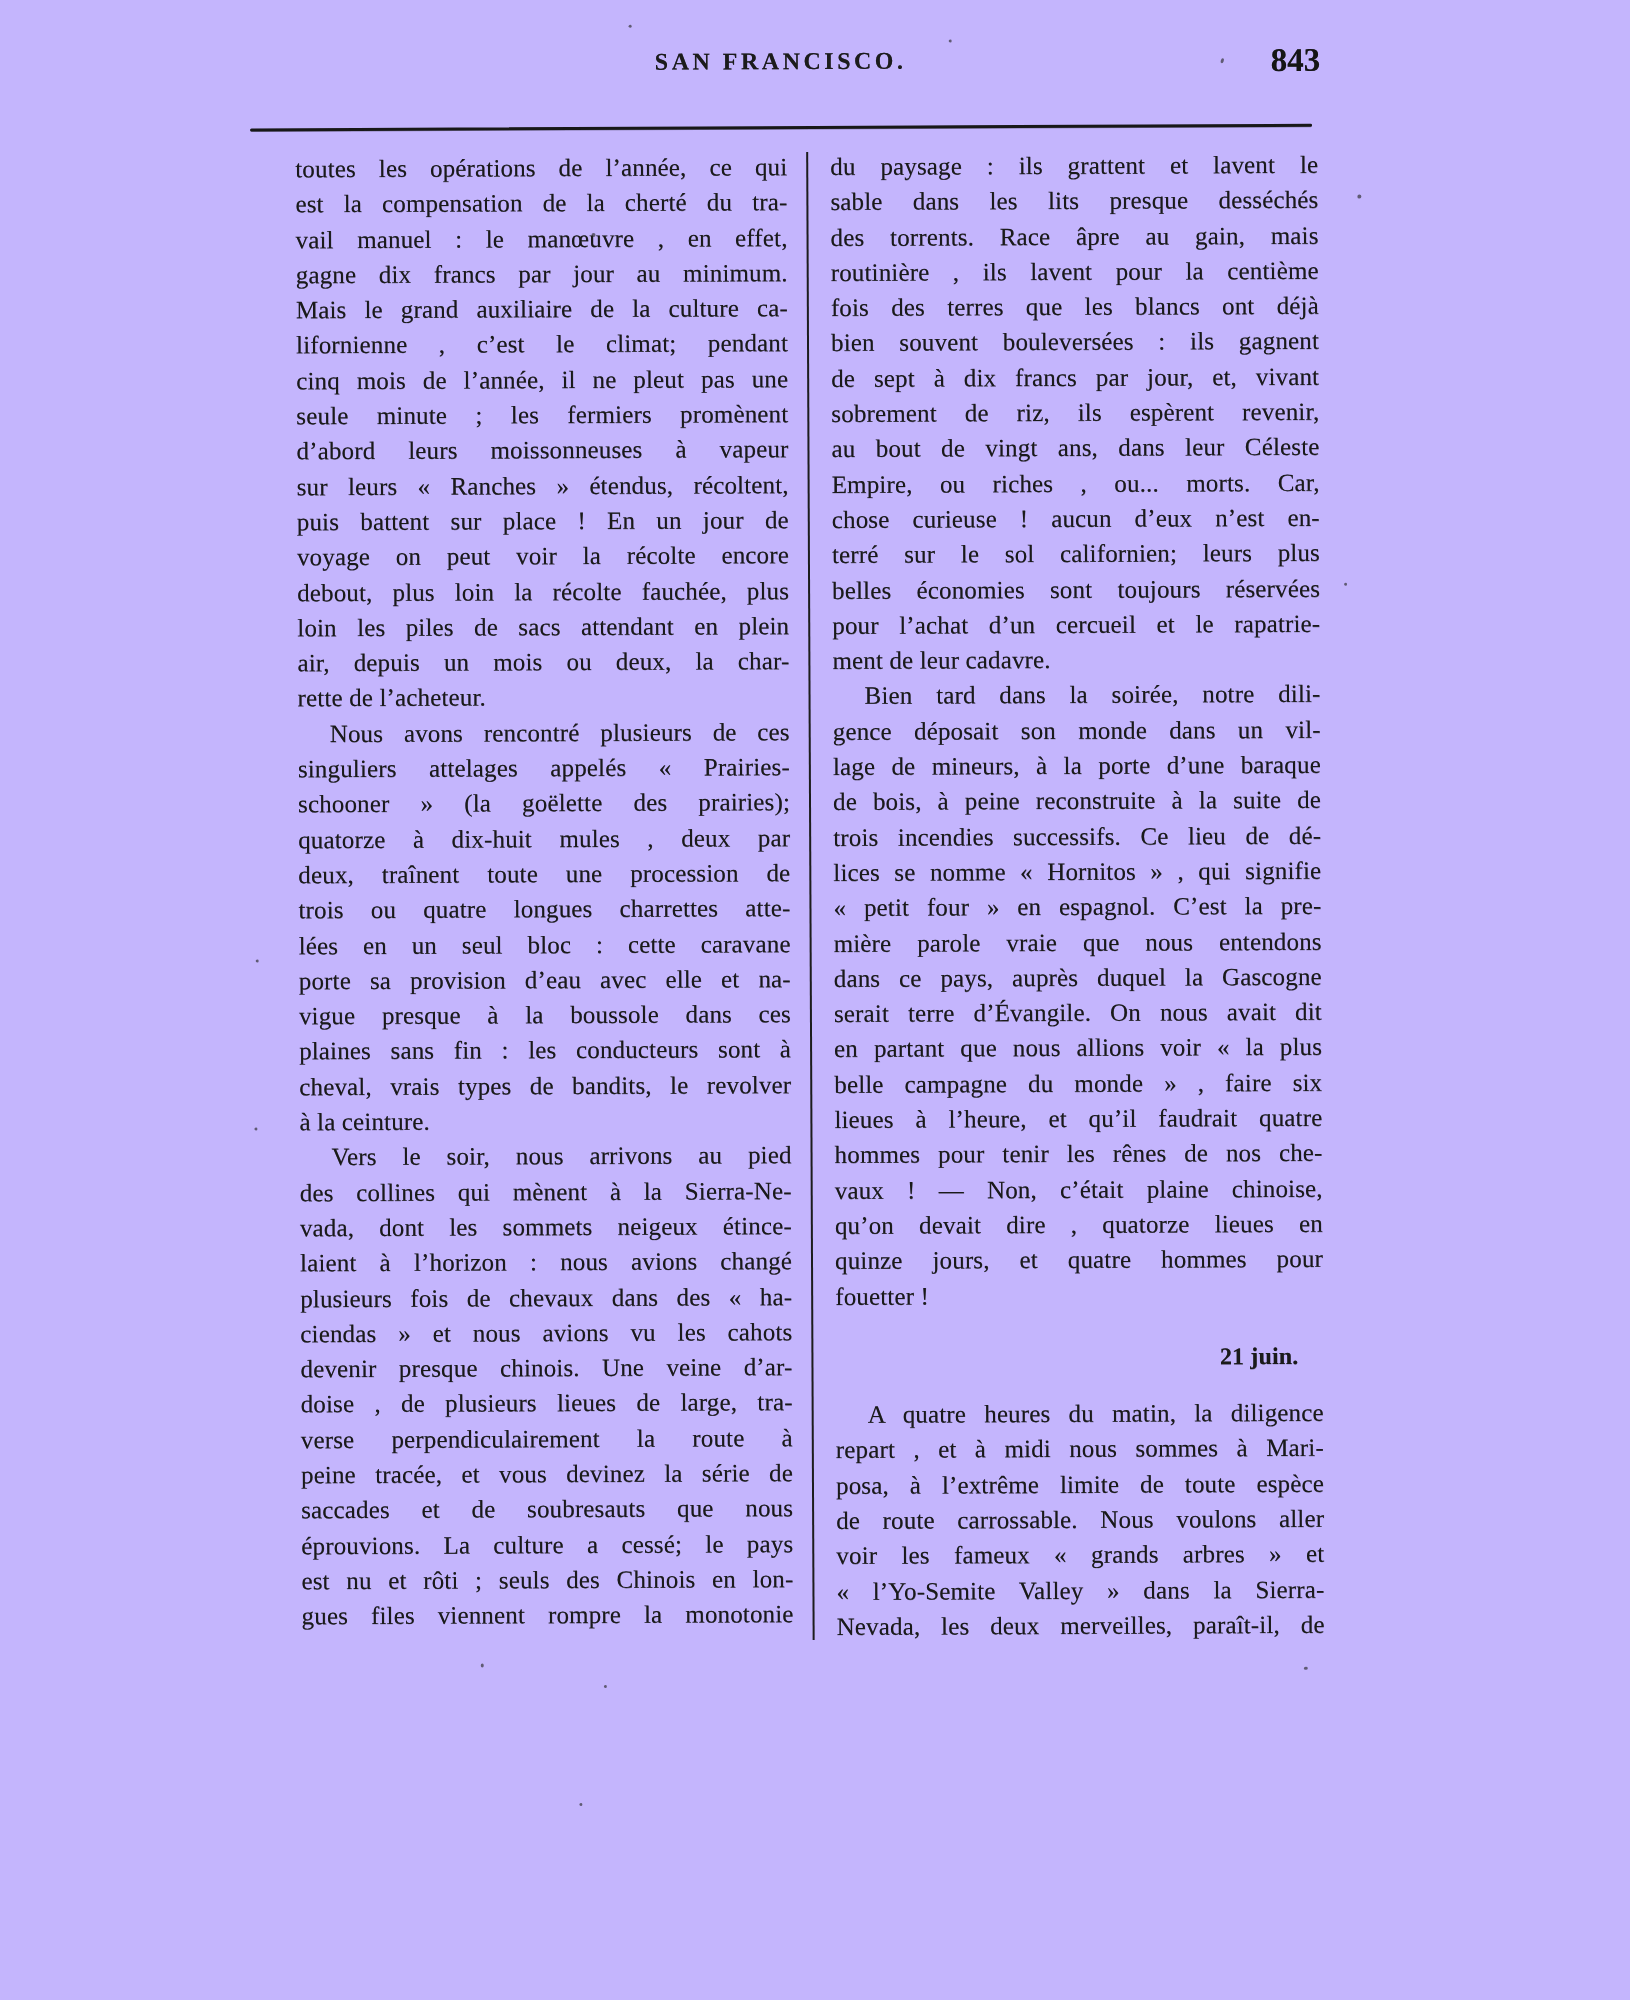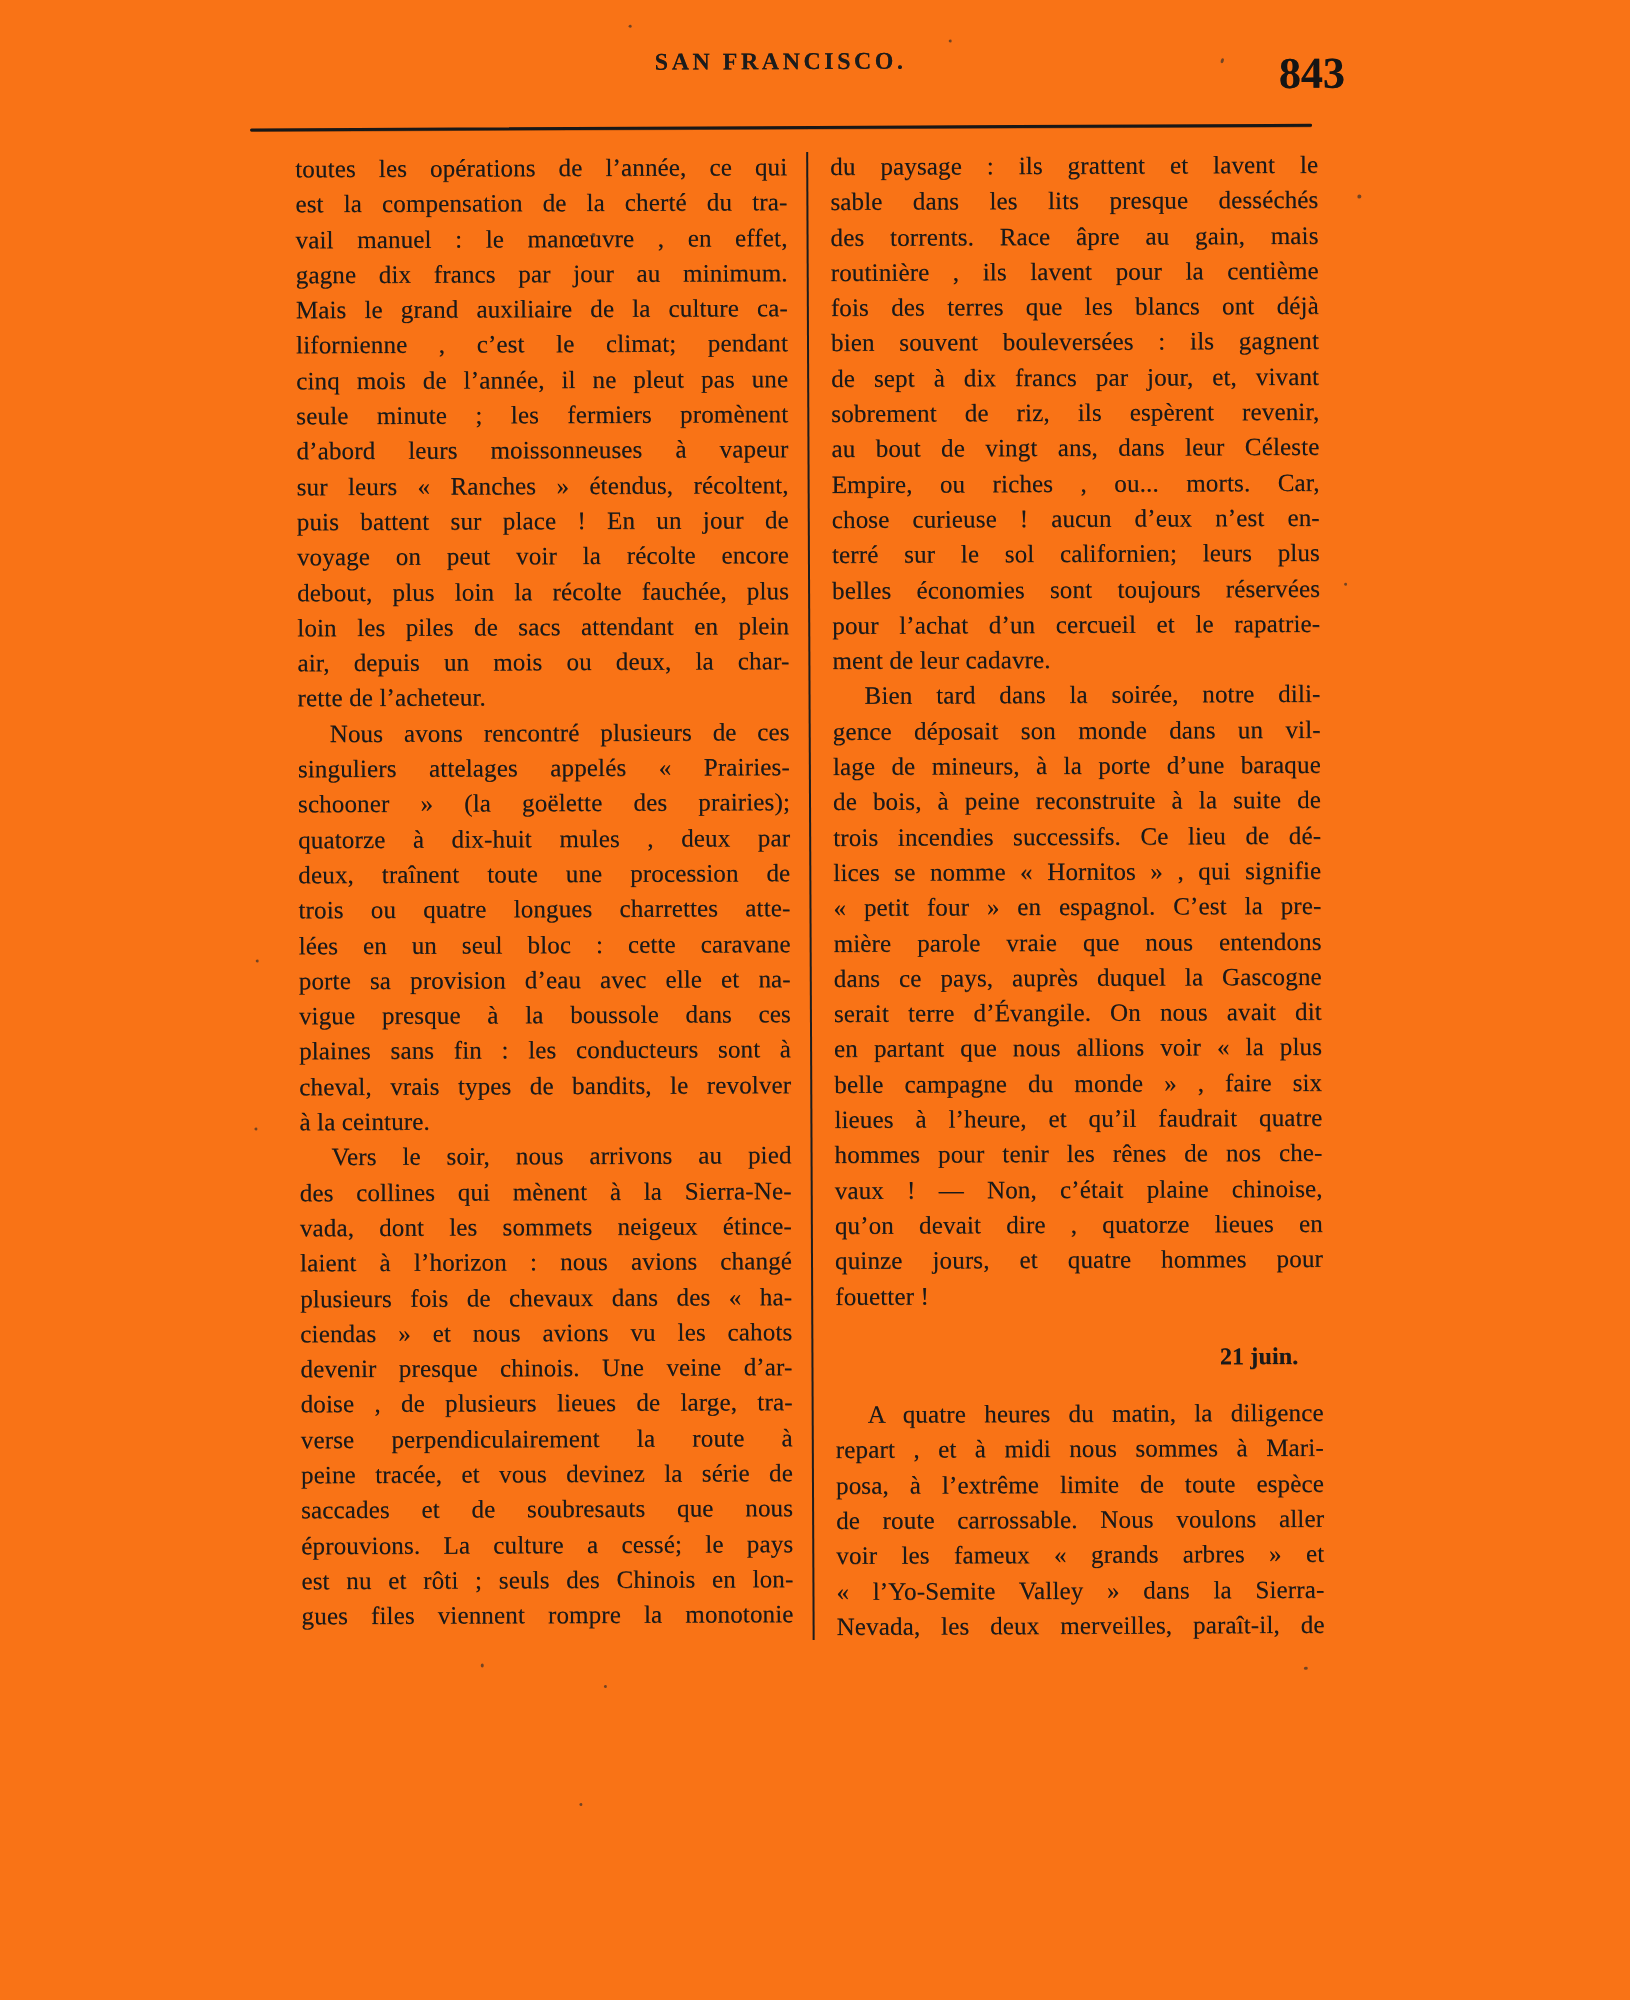--- a/index.html
+++ b/index.html
@@ -1,19 +1,19 @@
 <!DOCTYPE html>
 <html lang="fr"><head>
 <meta charset="utf-8">
 <style>
   html,body{margin:0;padding:0;background:#ffffff;}
   .page{
     position:relative;
     width:1630px;height:2000px;
-    background:#f97316;
+    background:#c4b5fd;
     overflow:hidden;
     font-family:"Liberation Serif","DejaVu Serif",serif;
     color:#191919;
   }
   
   .scan{
     position:absolute;inset:0;
     transform:rotate(-0.25deg);
     transform-origin:50% 40%;
   }
@@ -22,26 +22,25 @@
     left:658px;top:48px;
     font-size:24px;
     letter-spacing:3.5px;
     font-weight:bold;
     color:#1c1c1c;
     text-shadow:0 0 0.6px rgba(10,10,10,.55);
     white-space:nowrap;
   }
   .page-number{
     position:absolute;
-    left:1274px;top:50px;
-    font-size:44px;
+    left:1274px;top:44px;
+    font-size:33px;
     font-weight:bold;
     color:#151515;
     text-shadow:0 0 0.6px rgba(10,10,10,.5);
-    margin-left:8px;
   }
   .header-rule{
     position:absolute;
     left:253px;top:126px;
     width:1062px;height:3px;
     background:#181818;
     border-radius:2px;
     box-shadow:0 0.5px 0 rgba(0,0,0,.35);
   }
   .col-divider{

